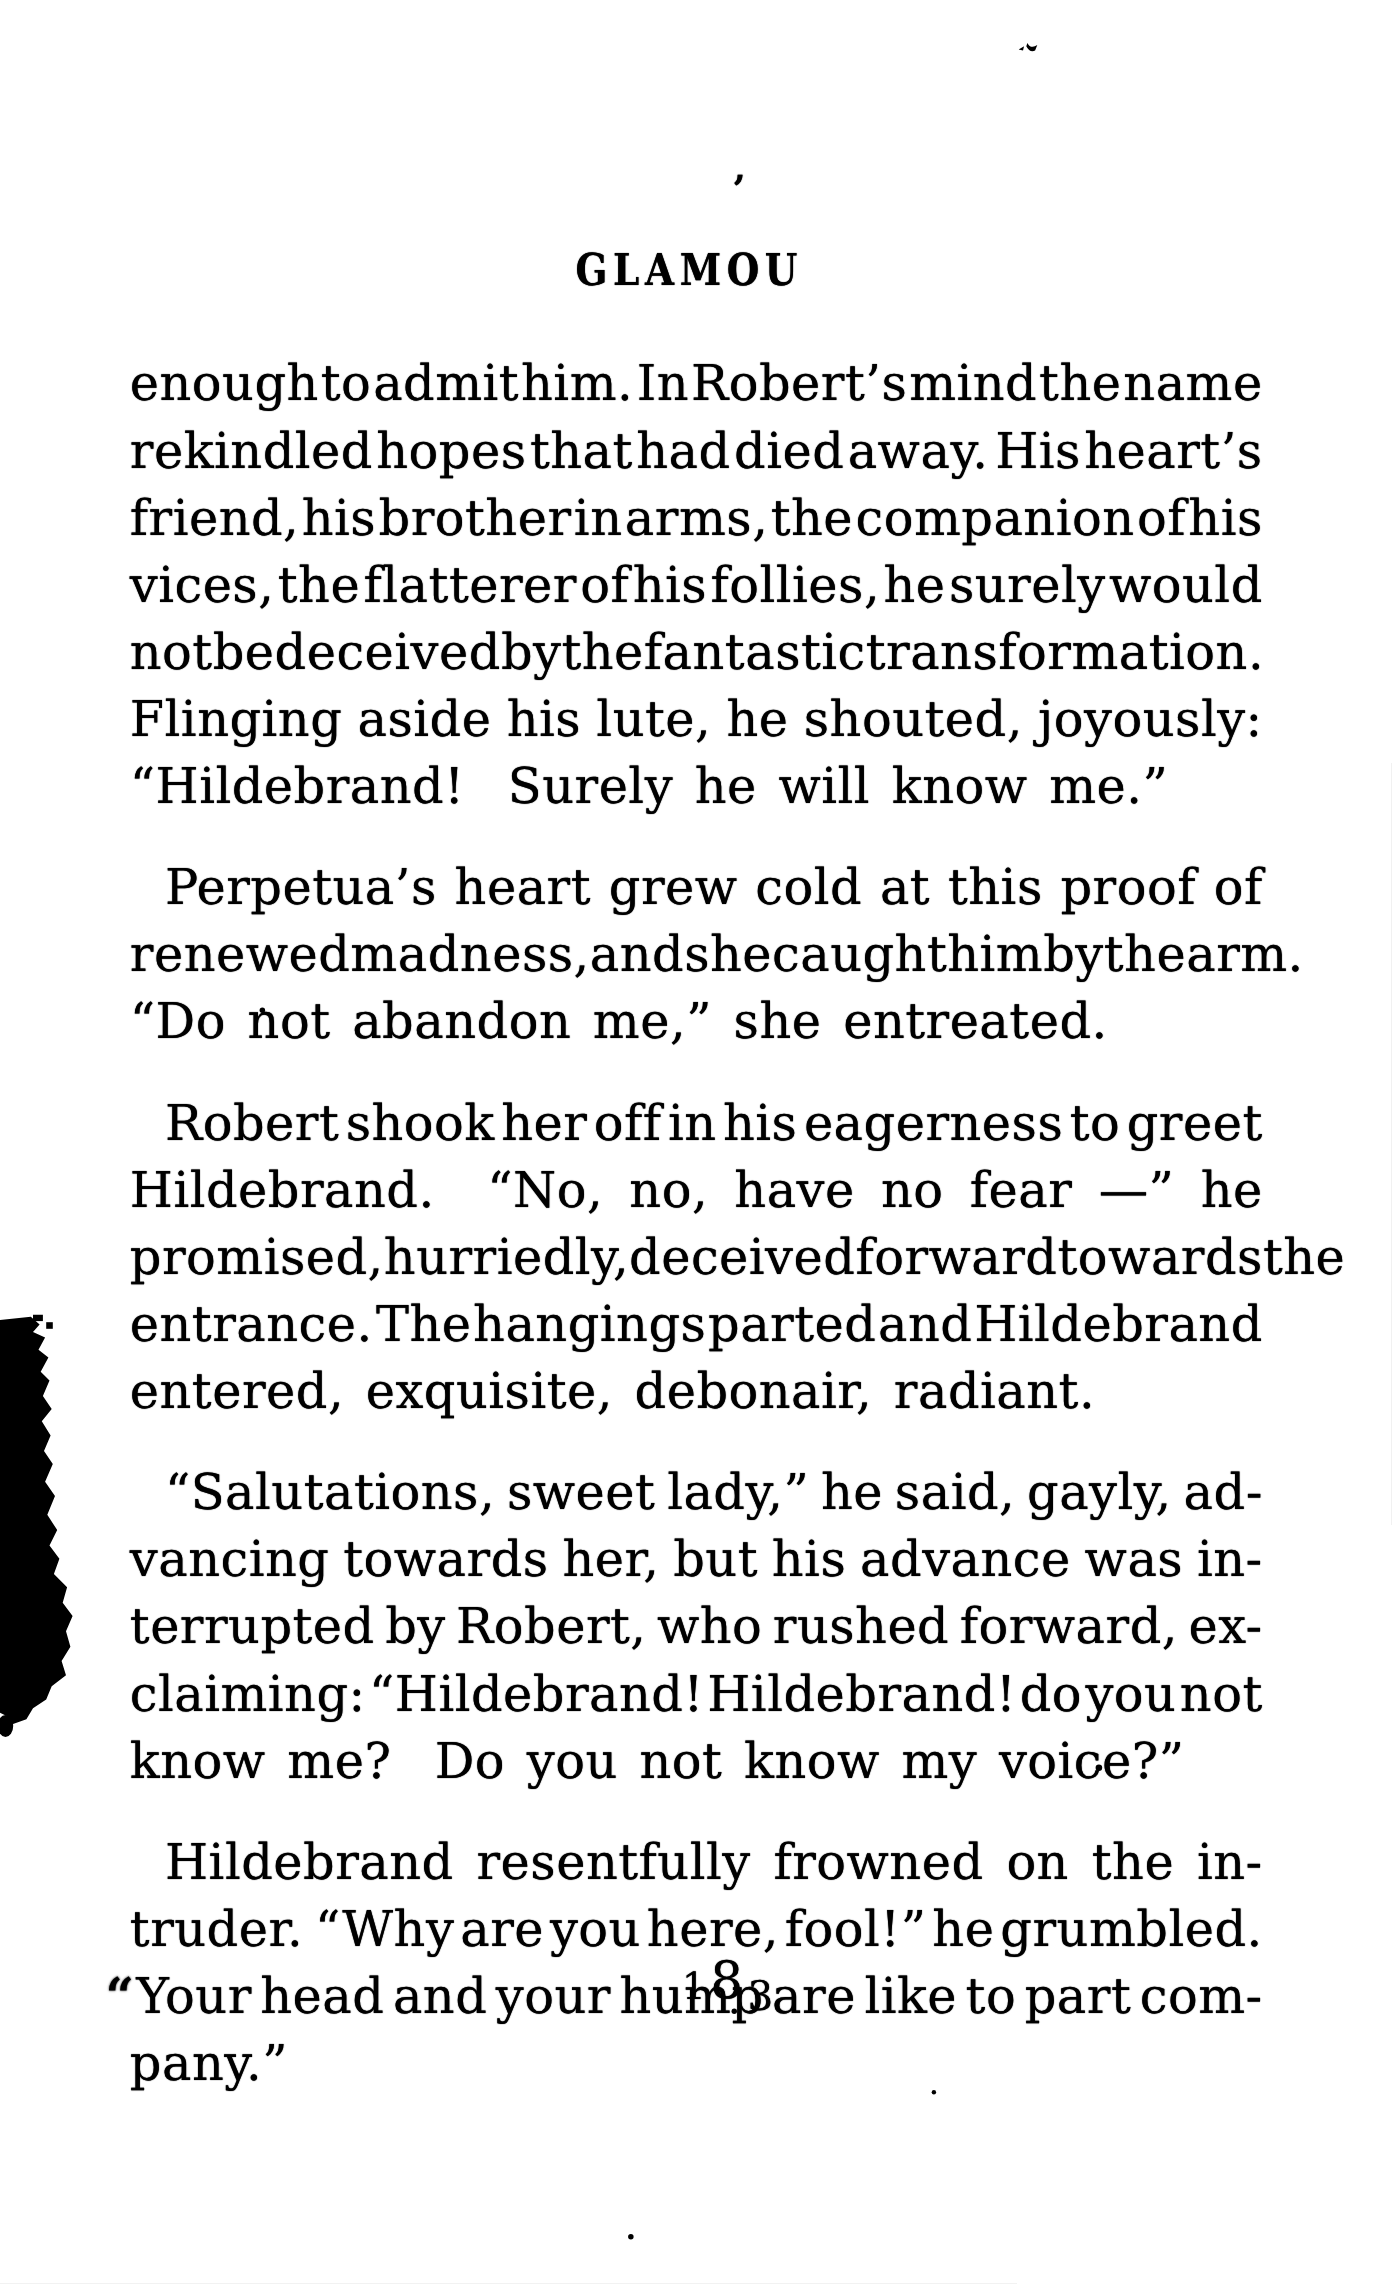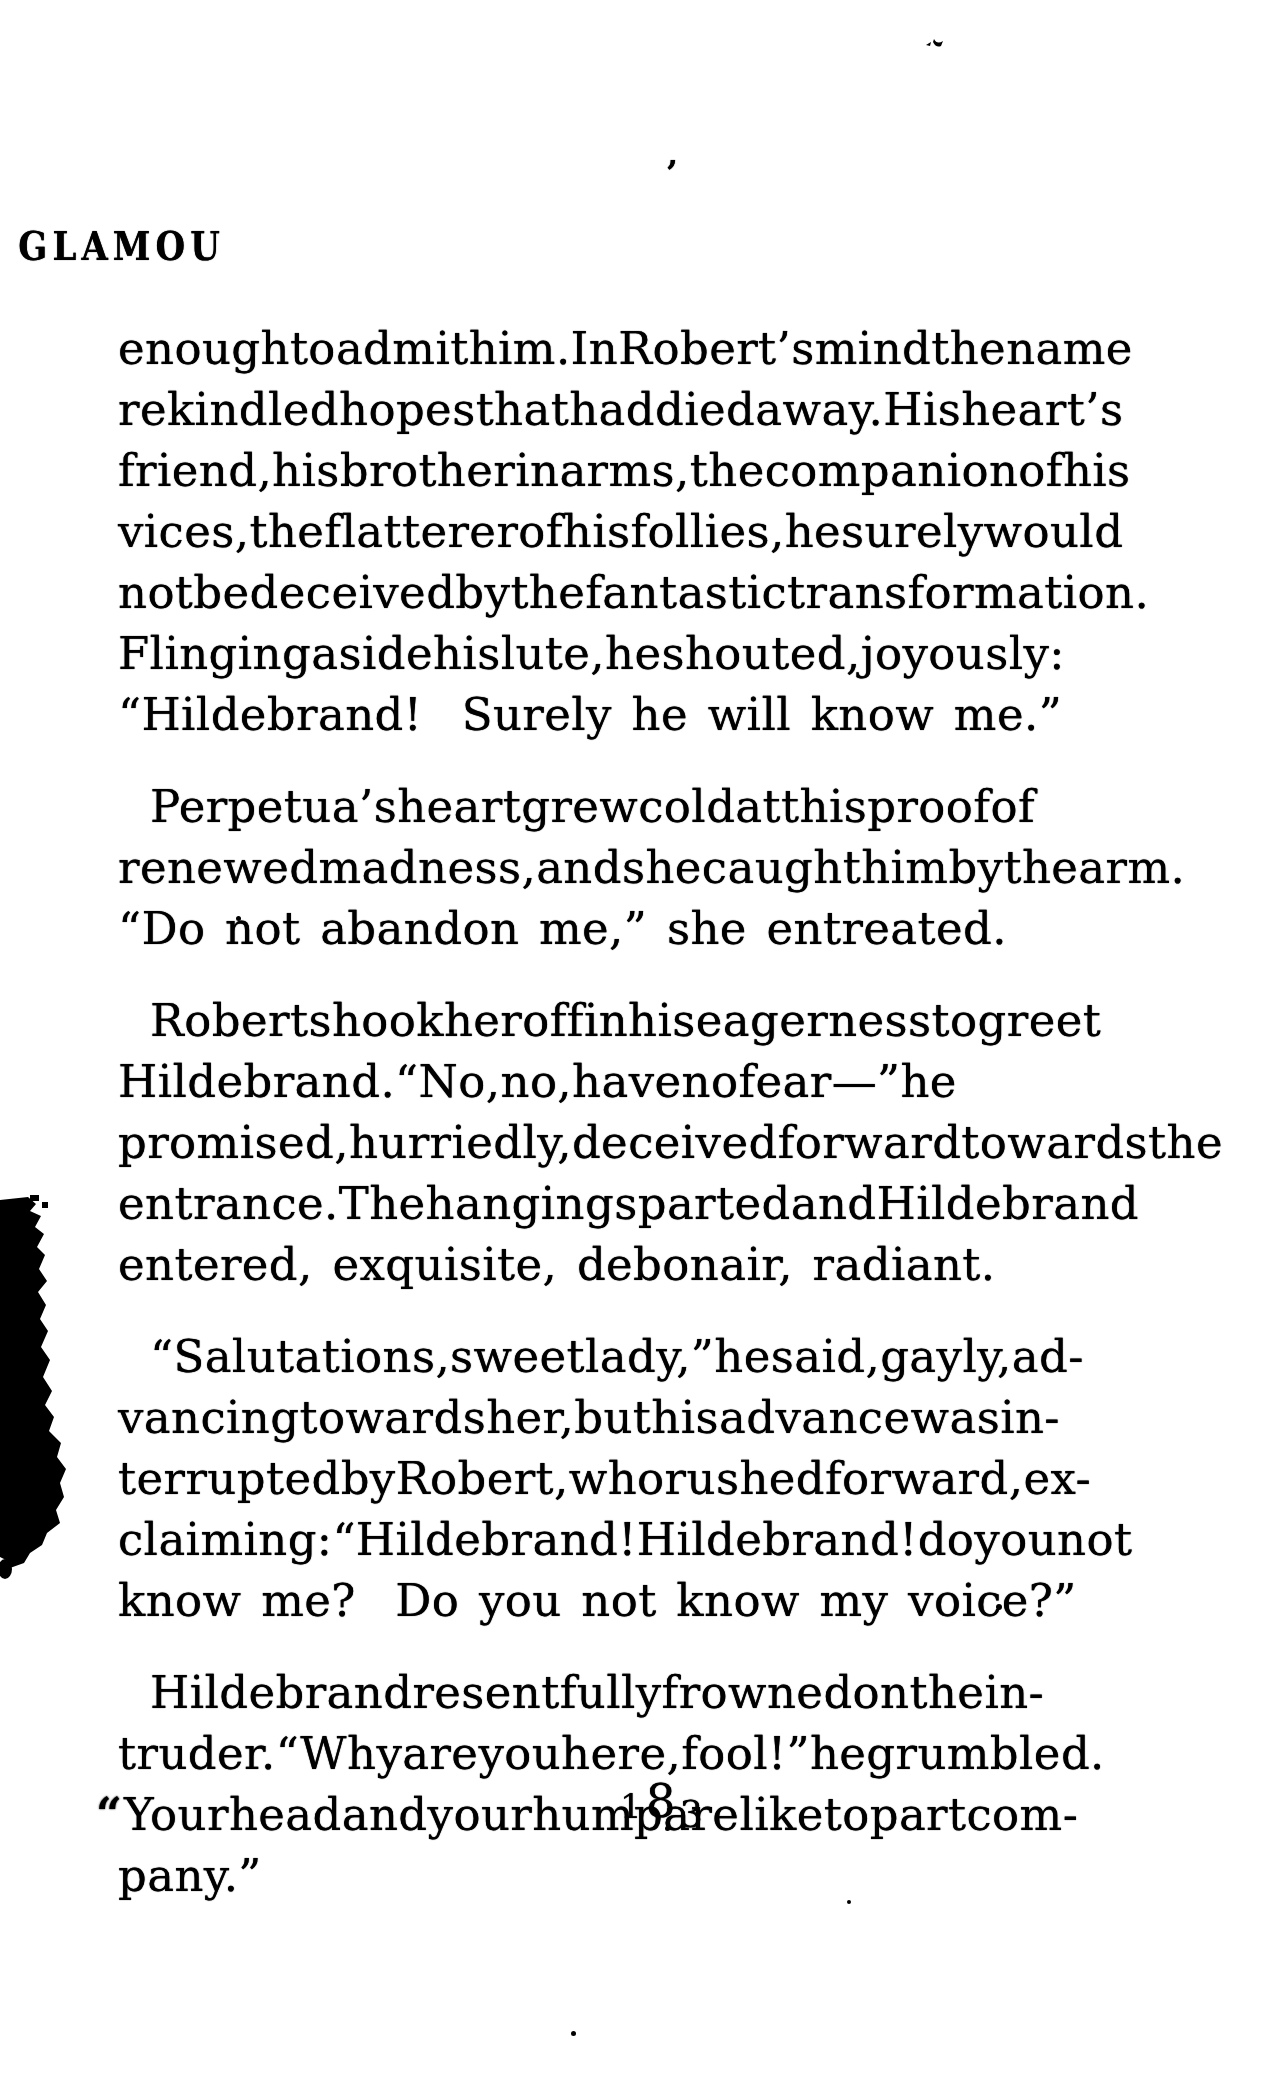--- a/index.html
+++ b/index.html
@@ -7,41 +7,42 @@
     position:relative;
     width:1265px;height:2076px;
     background:#ffffff;
     overflow:hidden;
     font-family:"DejaVu Serif","Liberation Serif",serif;
     color:#000;
   }
   .running-title{
     position:absolute;
     top:226px;left:0;right:12px;
+    text-align:center;
     font-size:40px;
     font-weight:bold;
     letter-spacing:6px;
     line-height:40px;
   }
   .running-title .squeeze{
     display:inline-block;
     transform:scaleX(0.85);
     text-shadow:0 0 1px #000;
   }
   .body-text{
     position:absolute;
     left:118px;top:318px;
     width:1030px;
     font-size:45px;
     line-height:61px;
     letter-spacing:0.4px;
     text-shadow:0 0 1px #000;
   }
   .line{height:61px;white-space:pre;word-spacing:5px;}
-  .line.just{display:flex;justify-content:flex-start;word-spacing:0;}
+  .line.just{display:flex;justify-content:space-between;word-spacing:0;}
   .line.indent{padding-left:32px;margin-top:31px;}
   .w{display:inline-block;}
   .hang-quote{
     font-weight:bold;
     margin-left:-22px;
     letter-spacing:2px;
     text-shadow:0 0 2px #000;
   }
   .page-number{
     position:absolute;

